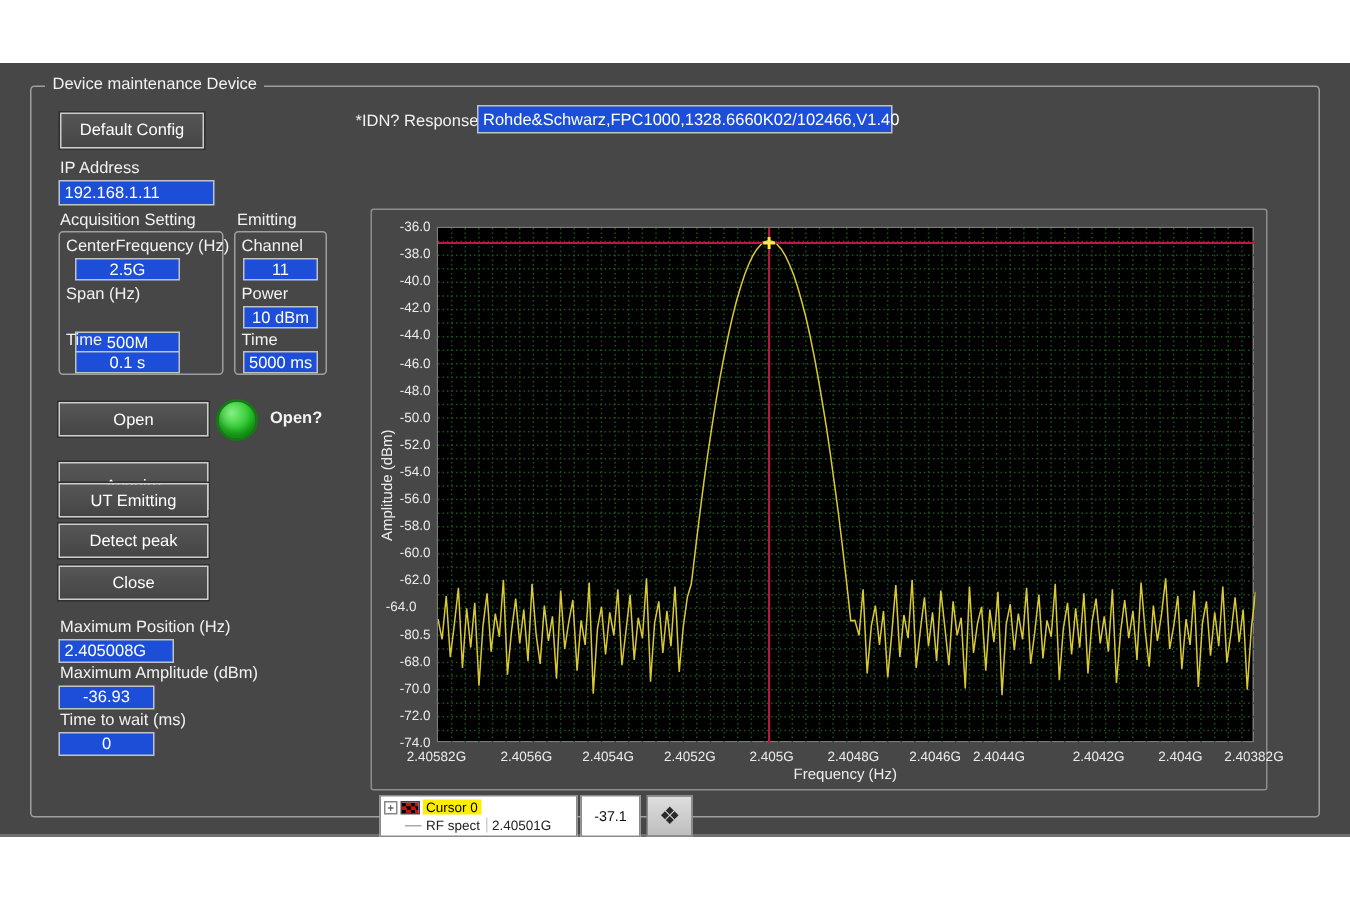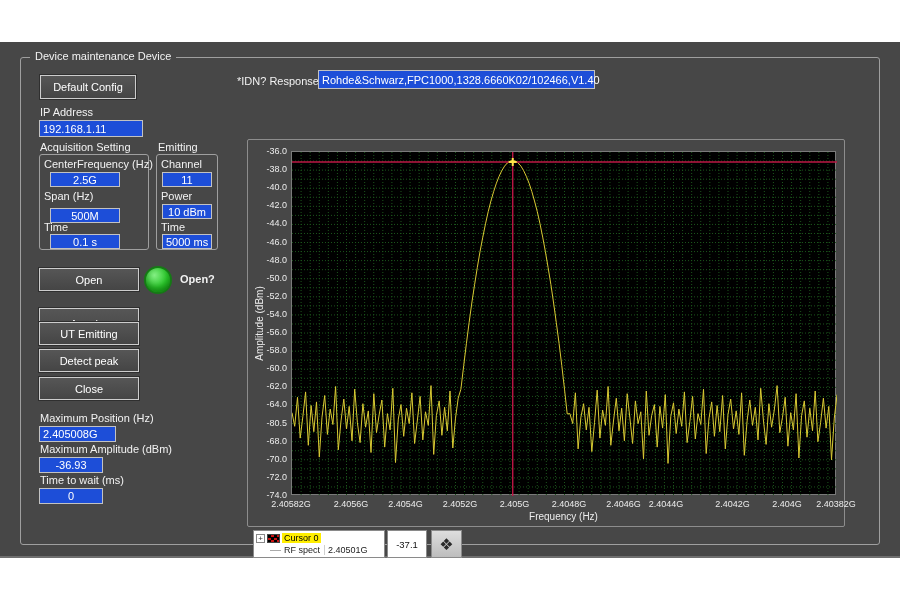--- a/index.html
+++ b/index.html
@@ -47,21 +47,21 @@
   <button class="btn" style="left:40px; top:33px; width:96px; height:24px;">Default Config</button>
 
   <div class="lbl" style="left:40px; top:64px;">IP Address</div>
   <input class="fld" style="left: 39px; top: 78px; width: 104px; height: 17px;" value="192.168.1.11">
 
   <div class="lbl" style="left:40px; top:99px;">Acquisition Setting</div>
   <div class="gbox" style="left:39px; top:112px; width:110px; height:96px;">
     <div class="lbl small-lbl" style="left:4px; top:3px;">CenterFrequency (Hz)</div>
     <input class="fld center" style="left: 10px; top: 17px; width: 70px; height: 15px;" value="2.5G">
     <div class="lbl small-lbl" style="left:4px; top:35px;">Span (Hz)</div>
-    <input class="fld center" style="left: 10px; top: 53px; width: 70px; height: 15px;" value="500M">
+    <input class="fld center" style="left: 10px; top: 66px; width: 70px; height: 15px;" value="500M">
     <div class="lbl small-lbl" style="left:4px; top:66px;">Time</div>
     <input class="fld center" style="left: 10px; top: 79px; width: 70px; height: 15px;" value="0.1 s">
   </div>
 
   <div class="lbl" style="left:158px; top:99px;">Emitting</div>
   <div class="gbox" style="left:156px; top:112px; width:62px; height:96px;">
     <div class="lbl small-lbl" style="left:4px; top:3px;">Channel</div>
     <input class="fld center" style="left: 5px; top: 17px; width: 50px; height: 15px;" value="11">
     <div class="lbl small-lbl" style="left:4px; top:35px;">Power</div>
     <input class="fld center" style="left: 5px; top: 49px; width: 50px; height: 15px;" value="10 dBm">
@@ -98,21 +98,21 @@
         <span class="ytick" style="top: 78.4211px;">-44.0</span>
         <span class="ytick" style="top: 96.5263px;">-46.0</span>
         <span class="ytick" style="top: 114.632px;">-48.0</span>
         <span class="ytick" style="top: 132.737px;">-50.0</span>
         <span class="ytick" style="top: 150.842px;">-52.0</span>
         <span class="ytick" style="top: 168.947px;">-54.0</span>
         <span class="ytick" style="top: 187.053px;">-56.0</span>
         <span class="ytick" style="top: 205.158px;">-58.0</span>
         <span class="ytick" style="top: 223.263px;">-60.0</span>
         <span class="ytick" style="top: 241.368px;">-62.0</span>
-        <span class="ytick" style="top: 259.474px;">-64.0</span>
+        <span class="ytick" style="top: 259.474px; text-align: center;">-64.0</span>
         <span class="ytick" style="top: 277.579px;">-80.5</span>
         <span class="ytick" style="top: 295.684px;">-68.0</span>
         <span class="ytick" style="top: 313.789px;">-70.0</span>
         <span class="ytick" style="top: 331.895px;">-72.0</span>
         <span class="ytick" style="top: 350px;">-74.0</span>
       </div>
     <div class="plot">
         <svg width="545" height="344">
           <line x1="9.083333333333334" y1="0" x2="9.083333333333334" y2="344" stroke="#1c551c" stroke-width="1" stroke-dasharray="1 2"></line>
           <line x1="18.166666666666668" y1="0" x2="18.166666666666668" y2="344" stroke="#1c551c" stroke-width="1" stroke-dasharray="1 2"></line>

